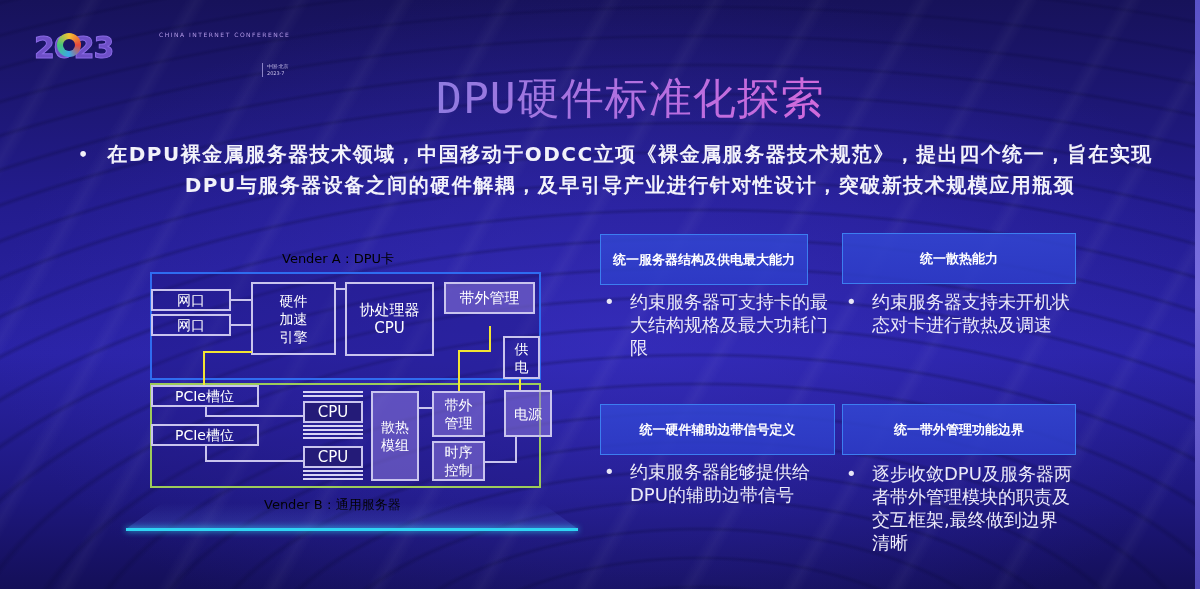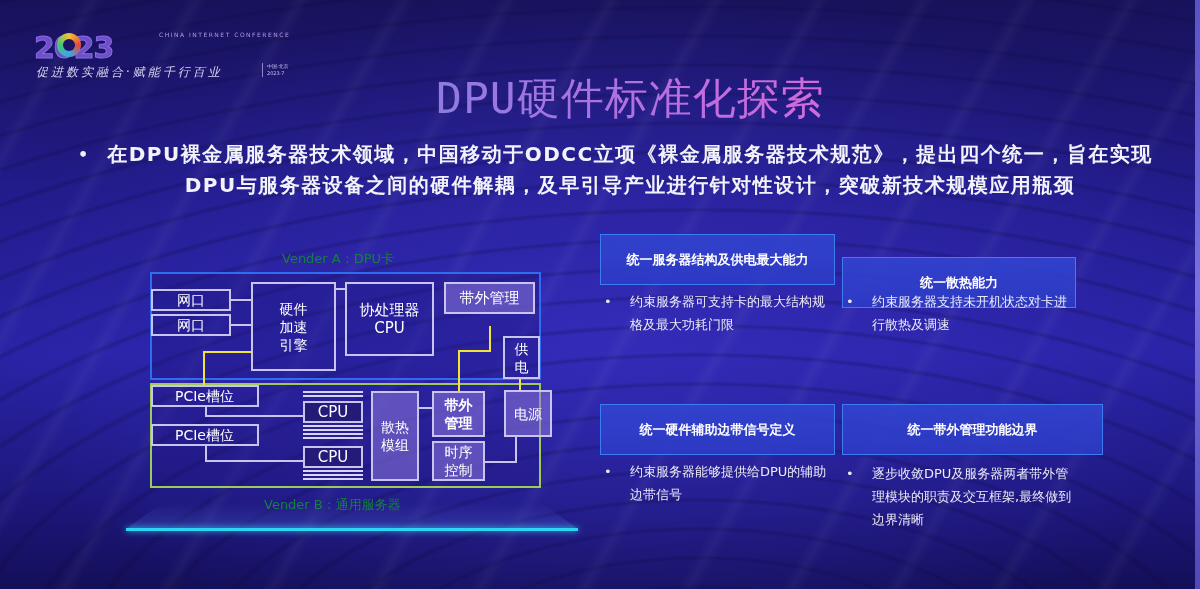--- a/index.html
+++ b/index.html
@@ -75,21 +75,21 @@
   
   .intro {
     position: absolute; left: 78px; top: 139px; width: 1080px;
     font-size: 20px; line-height: 31px; font-weight: bold; color: #f2f2fa;
     letter-spacing: 1.5px;
   }
   .intro-bullet { position: absolute; left: 0; top: 0; font-size: 16px; }
   .intro-text { padding-left: 24px; text-align: center; }
 
   
-  .dg-label { position: absolute; font-size: 13px; color: #15803d; white-space: nowrap; }
+  .dg-label { position: absolute; font-size: 13px; color: #000000; white-space: nowrap; }
   .box {
     position: absolute; border: 2px solid #c9c4ee; display: flex; align-items: center;
     justify-content: center; text-align: center; font-size: 14px; line-height: 18px;
     color: #ffffff;
   }
   .box.fill { background: rgba(140,120,220,0.55); }
   .box.dark { background: #241b78; }
   .outer-a {
     position: absolute; left: 150px; top: 272px; width: 391px; height: 108px;
     border: 2px solid #2f6cf0; background: rgba(30,20,120,0.35);
@@ -113,38 +113,37 @@
     background: #2fd4f4; box-shadow: 0 0 6px #2fd4f4;
   }
 
   
   .card-head {
     position: absolute; height: 51px; border: 1px solid #3c7ef0;
     background: linear-gradient(180deg, rgba(50,70,210,0.85), rgba(45,60,200,0.85));
     display: flex; align-items: center; justify-content: center;
     font-size: 13px; font-weight: bold; color: #ffffff; letter-spacing: 0px;
   }
-  .card-list { position: absolute; list-style: none; font-size: 13px; line-height: 23px; color: #eceaf8; }
+  .card-list { position: absolute; list-style: none; font-size: 18px; line-height: 23px; color: #eceaf8; }
   .card-list li { position: relative; padding-left: 30px; margin-bottom: 5px; }
   .card-list li::before {
     content: "•"; position: absolute; left: 4px; top: 0; color: #e8e6f6;
   }
 </style>
 </head>
 <body>
 
 <div class="swirl"></div>
 <div class="diag"></div>
 <div class="right-edge"></div>
 
 <div class="logo">
   <div class="logo-year">2023</div>
   <div class="logo-ring"></div>
   <div class="logo-en">CHINA INTERNET CONFERENCE</div>
-  <div class="logo-slogan">促进数实融合·赋能千行百业</div>
   <div class="logo-meta">
     <div>中国·北京</div>
     <div>2023·7</div>
   </div>
 </div>
 
 <div class="page-title">DPU硬件标准化探索</div>
 
 <div class="intro">
   <span class="intro-bullet">•</span>
@@ -155,21 +154,21 @@
   <div class="dg-label" style="left:282px; top:250px;">Vender A：DPU卡</div>
 
   <div class="outer-a"></div>
   <div class="outer-b"></div>
 
   <div class="box" style="left:151px; top:289px; width:80px; height:22px;">网口</div>
   <div class="box" style="left:151px; top:314px; width:80px; height:22px;">网口</div>
   <div class="hline" style="left:231px; top:299px; width:20px;"></div>
   <div class="hline" style="left:231px; top:324px; width:20px;"></div>
 
-  <div class="box" style="left:251px; top:282px; width:85px; height:89px; flex-direction:column;">
+  <div class="box" style="left:251px; top:282px; width:85px; height:73px; flex-direction:column;">
     <span>硬件</span>
     <span>加速</span>
     <span>引擎</span>
   </div>
   <div class="hline" style="left:336px; top:288px; width:9px;"></div>
 
   <div class="box" style="left:345px; top:282px; width:89px; height:74px; flex-direction:column; font-size:15px;">
     <span>协处理器</span>
     <span>CPU</span>
   </div>
@@ -212,48 +211,48 @@
       <div class="bar"></div>
       <div class="bar"></div>
   </div>
 
   <div class="box fill" style="left:371px; top:391px; width:48px; height:90px; flex-direction:column;">
     <span>散热</span>
     <span>模组</span>
   </div>
   <div class="hline" style="left:419px; top:407px; width:13px;"></div>
 
-  <div class="box fill" style="left:432px; top:391px; width:53px; height:46px; flex-direction:column;font-weight:bold;">
+  <div class="box fill" style="left:432px; top:391px; width:53px; height:46px; flex-direction:column;">
     <span>带外</span>
     <span>管理</span>
   </div>
   <div class="box fill" style="left:432px; top:441px; width:53px; height:40px; flex-direction:column;">
     <span>时序</span>
     <span>控制</span>
   </div>
   <div class="box fill" style="left:492px; top:390px; width:48px; height:47px;margin-left:12px;">电源</div>
   <div class="vline" style="left:515px; top:437px; height:25px;"></div>
   <div class="hline" style="left:485px; top:461px; width:32px;"></div>
 
   <div class="dg-label" style="left:264px; top:496px;">Vender B：通用服务器</div>
   <div class="platform"></div>
   <div class="platform-line"></div>
 </div>
 
-<div class="card-head" style="left:600px; top:234px; width:235px;">统一服务器结构及供电最大能力</div>
+<div class="card-head" style="left:600px; top:234px; width:208px;">统一服务器结构及供电最大能力</div>
 <ul class="card-list" style="left:600px; top:290px; width:232px;">
   <li>约束服务器可支持卡的最大结构规格及最大功耗门限</li>
 </ul>
 
-<div class="card-head" style="left:842px; top:233px; width:234px;margin-top:24px;">统一散热能力</div>
+<div class="card-head" style="left:842px; top:233px; width:234px;">统一散热能力</div>
 <ul class="card-list" style="left:842px; top:290px; width:232px;">
   <li>约束服务器支持未开机状态对卡进行散热及调速</li>
 </ul>
 
 <div class="card-head" style="left:600px; top:404px; width:235px;">统一硬件辅助边带信号定义</div>
 <ul class="card-list" style="left:600px; top:460px; width:232px;">
   <li>约束服务器能够提供给DPU的辅助边带信号</li>
 </ul>
 
-<div class="card-head" style="left:842px; top:404px; width:261px;">统一带外管理功能边界</div>
+<div class="card-head" style="left:842px; top:404px; width:234px;">统一带外管理功能边界</div>
 <ul class="card-list" style="left:842px; top:462px; width:232px;">
   <li>逐步收敛DPU及服务器两者带外管理模块的职责及交互框架,最终做到边界清晰</li>
 </ul>
 
 </body></html>

